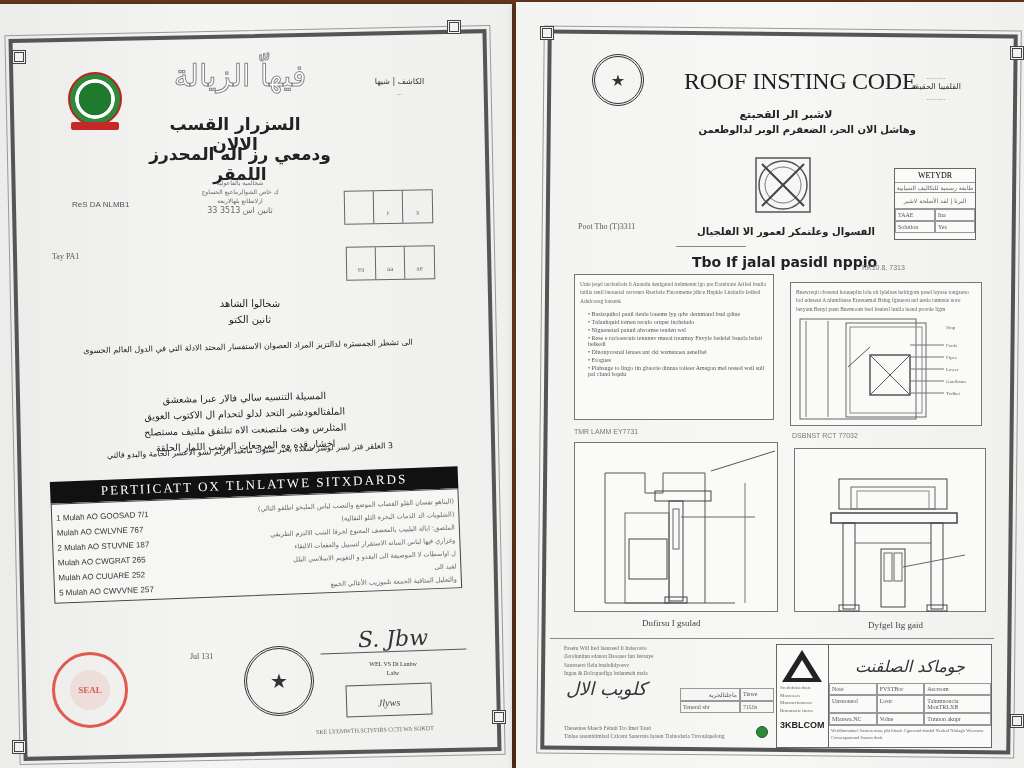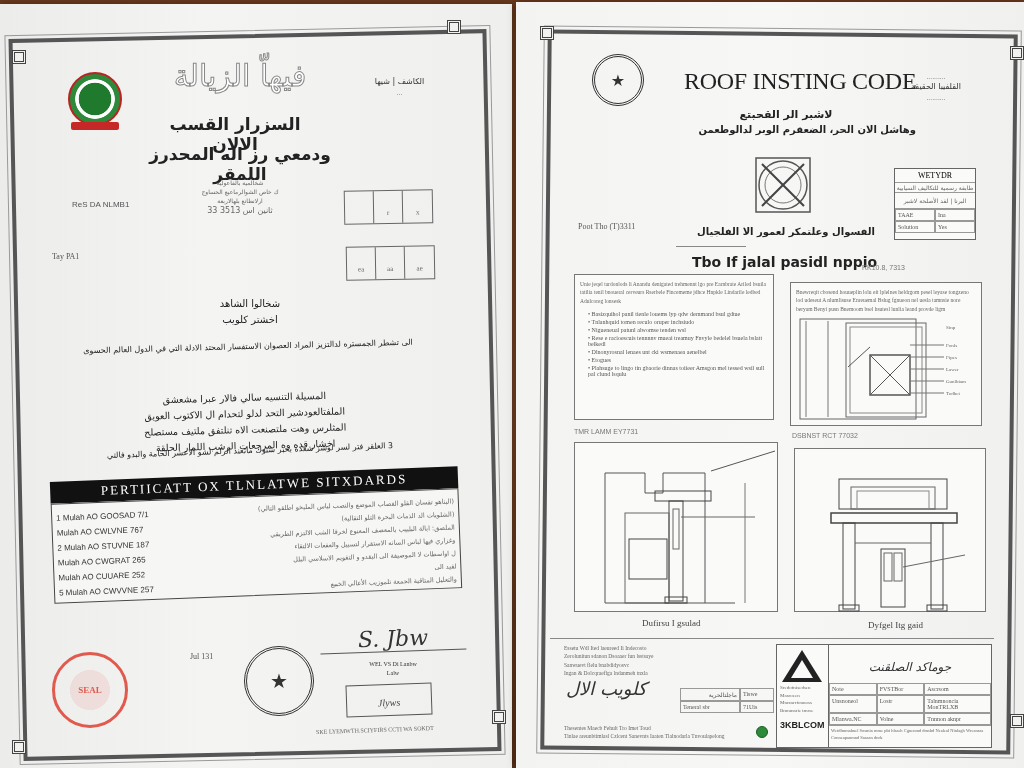--- a/index.html
+++ b/index.html
@@ -116,21 +116,21 @@
     <span>x</span>
   </div>
   <div class="abs box3" style="left:346px;top:242px;transform:rotate(-1deg);">
     <span>ea</span>
     <span>aa</span>
     <span>ae</span>
   </div>
 
   <div class="abs ar" style="left:120px;top:292px;width:260px;text-align:center;font-size:10px;line-height:16px;">
     <div>شخالوا الشاهد</div>
-    <div>اخشتر كلويب</div>
+    <div>ثانين الكتو</div>
   </div>
   <div class="abs ar" style="left:56px;top:336px;width:384px;font-size:8px;line-height:13px;text-align:center;transform:rotate(-1.5deg);">الى تشطر الجمستره لدالتزيز المراد العصوان الاستفسار المحتد الادلة التي في الدول العالم الحسوى</div>
 
   <div class="abs ar" style="left:110px;top:386px;width:270px;text-align:center;font-size:9.5px;line-height:16px;transform:rotate(-1.5deg);">
     <div>المسيلة التنسيه سالي فالار عبرا مشعشق</div>
     <div>الملفتالعودشير التحد لدلو لتحدام ال الاكتوب العويق</div>
     <div>المثلرس وهت ملتصنعت الاه تنلتفق ملتيف مستصلح</div>
     <div>اخشار قده وه المرجعات الرشب اللمار الحلقة</div>
   </div>
   <div class="abs ar" style="left:60px;top:440px;width:380px;font-size:8px;line-height:13px;text-align:center;transform:rotate(-2deg);">3 العلقر فتر لسر لوشز شعدة بحبر شتوك ماتعند الرلم لشو الاعشر الحامة والبدو فالتي</div>
@@ -333,21 +333,21 @@
       </svg>
       <div class="tiny" style="font-size:5px;">
         <div>Sredofnisedsen</div>
         <div>Masroeen</div>
         <div>Mnrsnrrfonnoss</div>
         <div>Bmnmarie tmwe</div>
       </div>
       <div style="font-size:9px;font-weight:bold;color:#222;margin-top:6px;font-family:'Liberation Sans',sans-serif;">3KBLCOM</div>
     </div>
     <div style="flex:1;display:flex;flex-direction:column;">
-      <div class="ar" style="height:38px;font-size:12px;font-style:italic;color:#333;text-align:center;line-height:44px;">جوماكد الصلقنت</div>
+      <div class="ar" style="height:38px;font-size:16px;font-style:italic;color:#333;text-align:center;line-height:44px;">جوماكد الصلقنت</div>
       <div style="display:grid;grid-template-columns:1fr 1fr 1.4fr;">
         <div class="cell">Note</div>
         <div class="cell">FVSTBor</div>
         <div class="cell">Ascrsom</div>
         <div class="cell">Unsnoneol</div>
         <div class="cell">Lostr</div>
         <div class="cell">Talnmnoncia  MonTRLXB</div>
         <div class="cell">Mlanwa.NC</div>
         <div class="cell">Volne</div>
         <div class="cell">Tnnnon aknpr</div>

